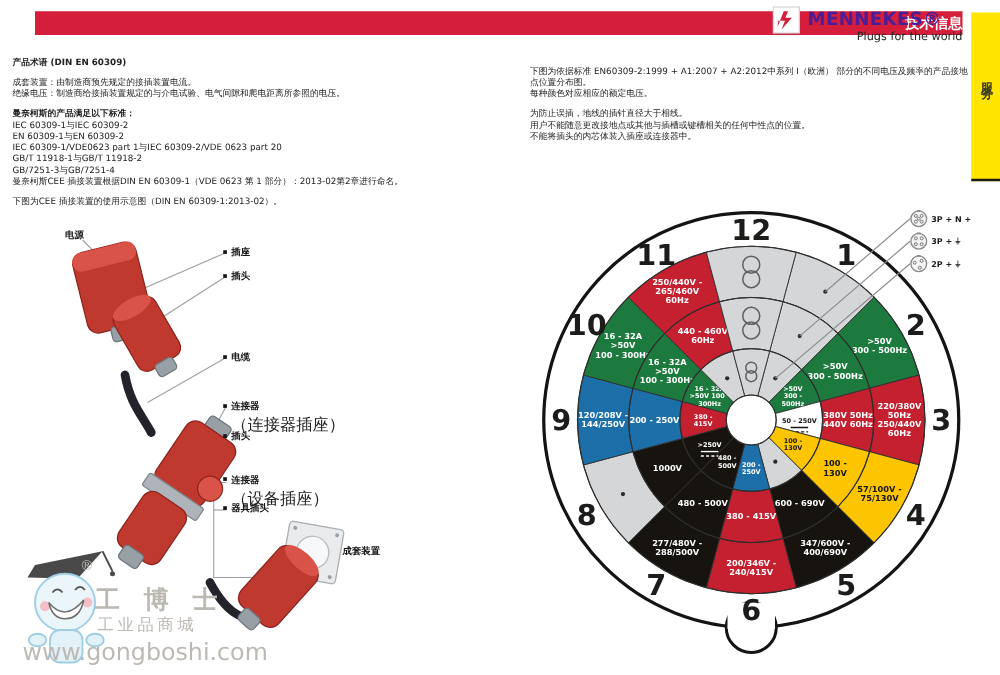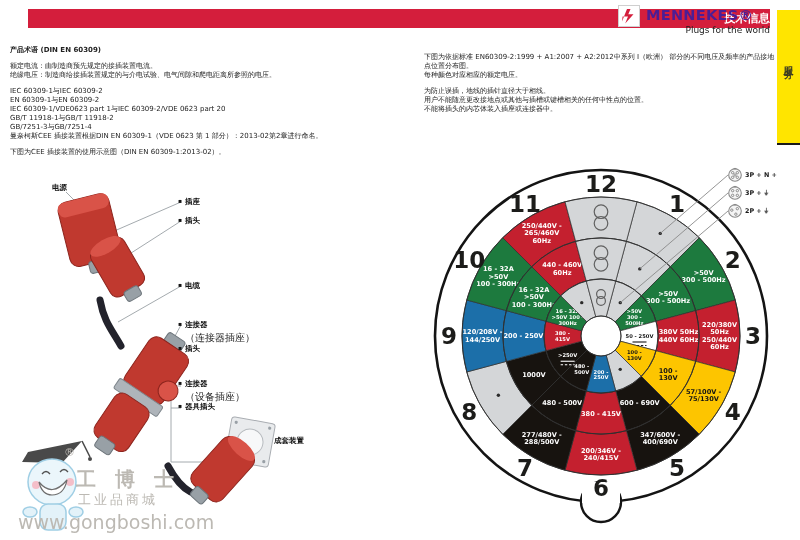--- a/index.html
+++ b/index.html
@@ -11,21 +11,21 @@
   .brand .bt{flex:1;}
   .brand .bn{font-size:14.5px;font-weight:800;letter-spacing:.3px;color:#4c1d95;text-align:left;}
   .brand .tg{font-size:9px;color:#222;text-align:right;margin-top:1px;}
   .sidetab{position:absolute;right:0;top:10px;width:23px;height:133px;background:#ffe500;border-bottom:2px solid #1a1a1a;}
   .sidetab span{position:absolute;left:4px;top:48px;writing-mode:vertical-rl;font-size:10px;letter-spacing:3px;color:#3b3b22;font-weight:bold;}
   .col{position:absolute;font-size:7px;line-height:9px;color:#222;}
   .col .b{font-weight:bold;}
   .gap{height:7px;}
   .co{position:absolute;font-size:7.5px;font-weight:bold;color:#151515;white-space:nowrap;}
   .co .bl{font-size:6px;margin-right:3px;vertical-align:1px;}
-  .cosub{position:absolute;font-size:10px;color:#222;white-space:nowrap;}
+  .cosub{position:absolute;font-size:13px;color:#222;white-space:nowrap;}
   .wm{position:absolute;color:#bcb9b3;}
   svg{display:block;}
 </style>
 </head>
 <body>
 
 <div class="page">
 
   <div class="hdrbar">
     <span>技术信息</span>
@@ -44,23 +44,24 @@
     </span>
   </div>
 
   <div class="sidetab">
     <span>服务</span>
   </div>
 
   <div class="col" style="left:10px;top:46px;width:388px;">
     <div class="b">产品术语 (DIN EN 60309)</div>
     <div class="gap"></div>
-    <div>额定电流：由制造商预先规定的接插装置电流。</div>
+    <div>成套装置：由制造商预先规定的接插装置电流。</div>
     <div>绝缘电压：制造商给接插装置规定的与介电试验、电气间隙和爬电距离所参照的电压。</div>
     <div class="gap"></div>
+    <div class="b">曼奈柯斯的产品满足以下标准：</div>
     <div>IEC 60309-1与IEC 60309-2</div>
     <div>EN 60309-1与EN 60309-2</div>
     <div>IEC 60309-1/VDE0623 part 1与IEC 60309-2/VDE 0623 part 20</div>
     <div>GB/T 11918-1与GB/T 11918-2</div>
     <div>GB/7251-3与GB/7251-4</div>
     <div>曼奈柯斯CEE 插接装置根据DIN EN 60309-1（VDE 0623 第 1 部分）：2013-02第2章进行命名。</div>
     <div class="gap"></div>
     <div>下图为CEE 插接装置的使用示意图（DIN EN 60309-1:2013-02）。</div>
   </div>
 

